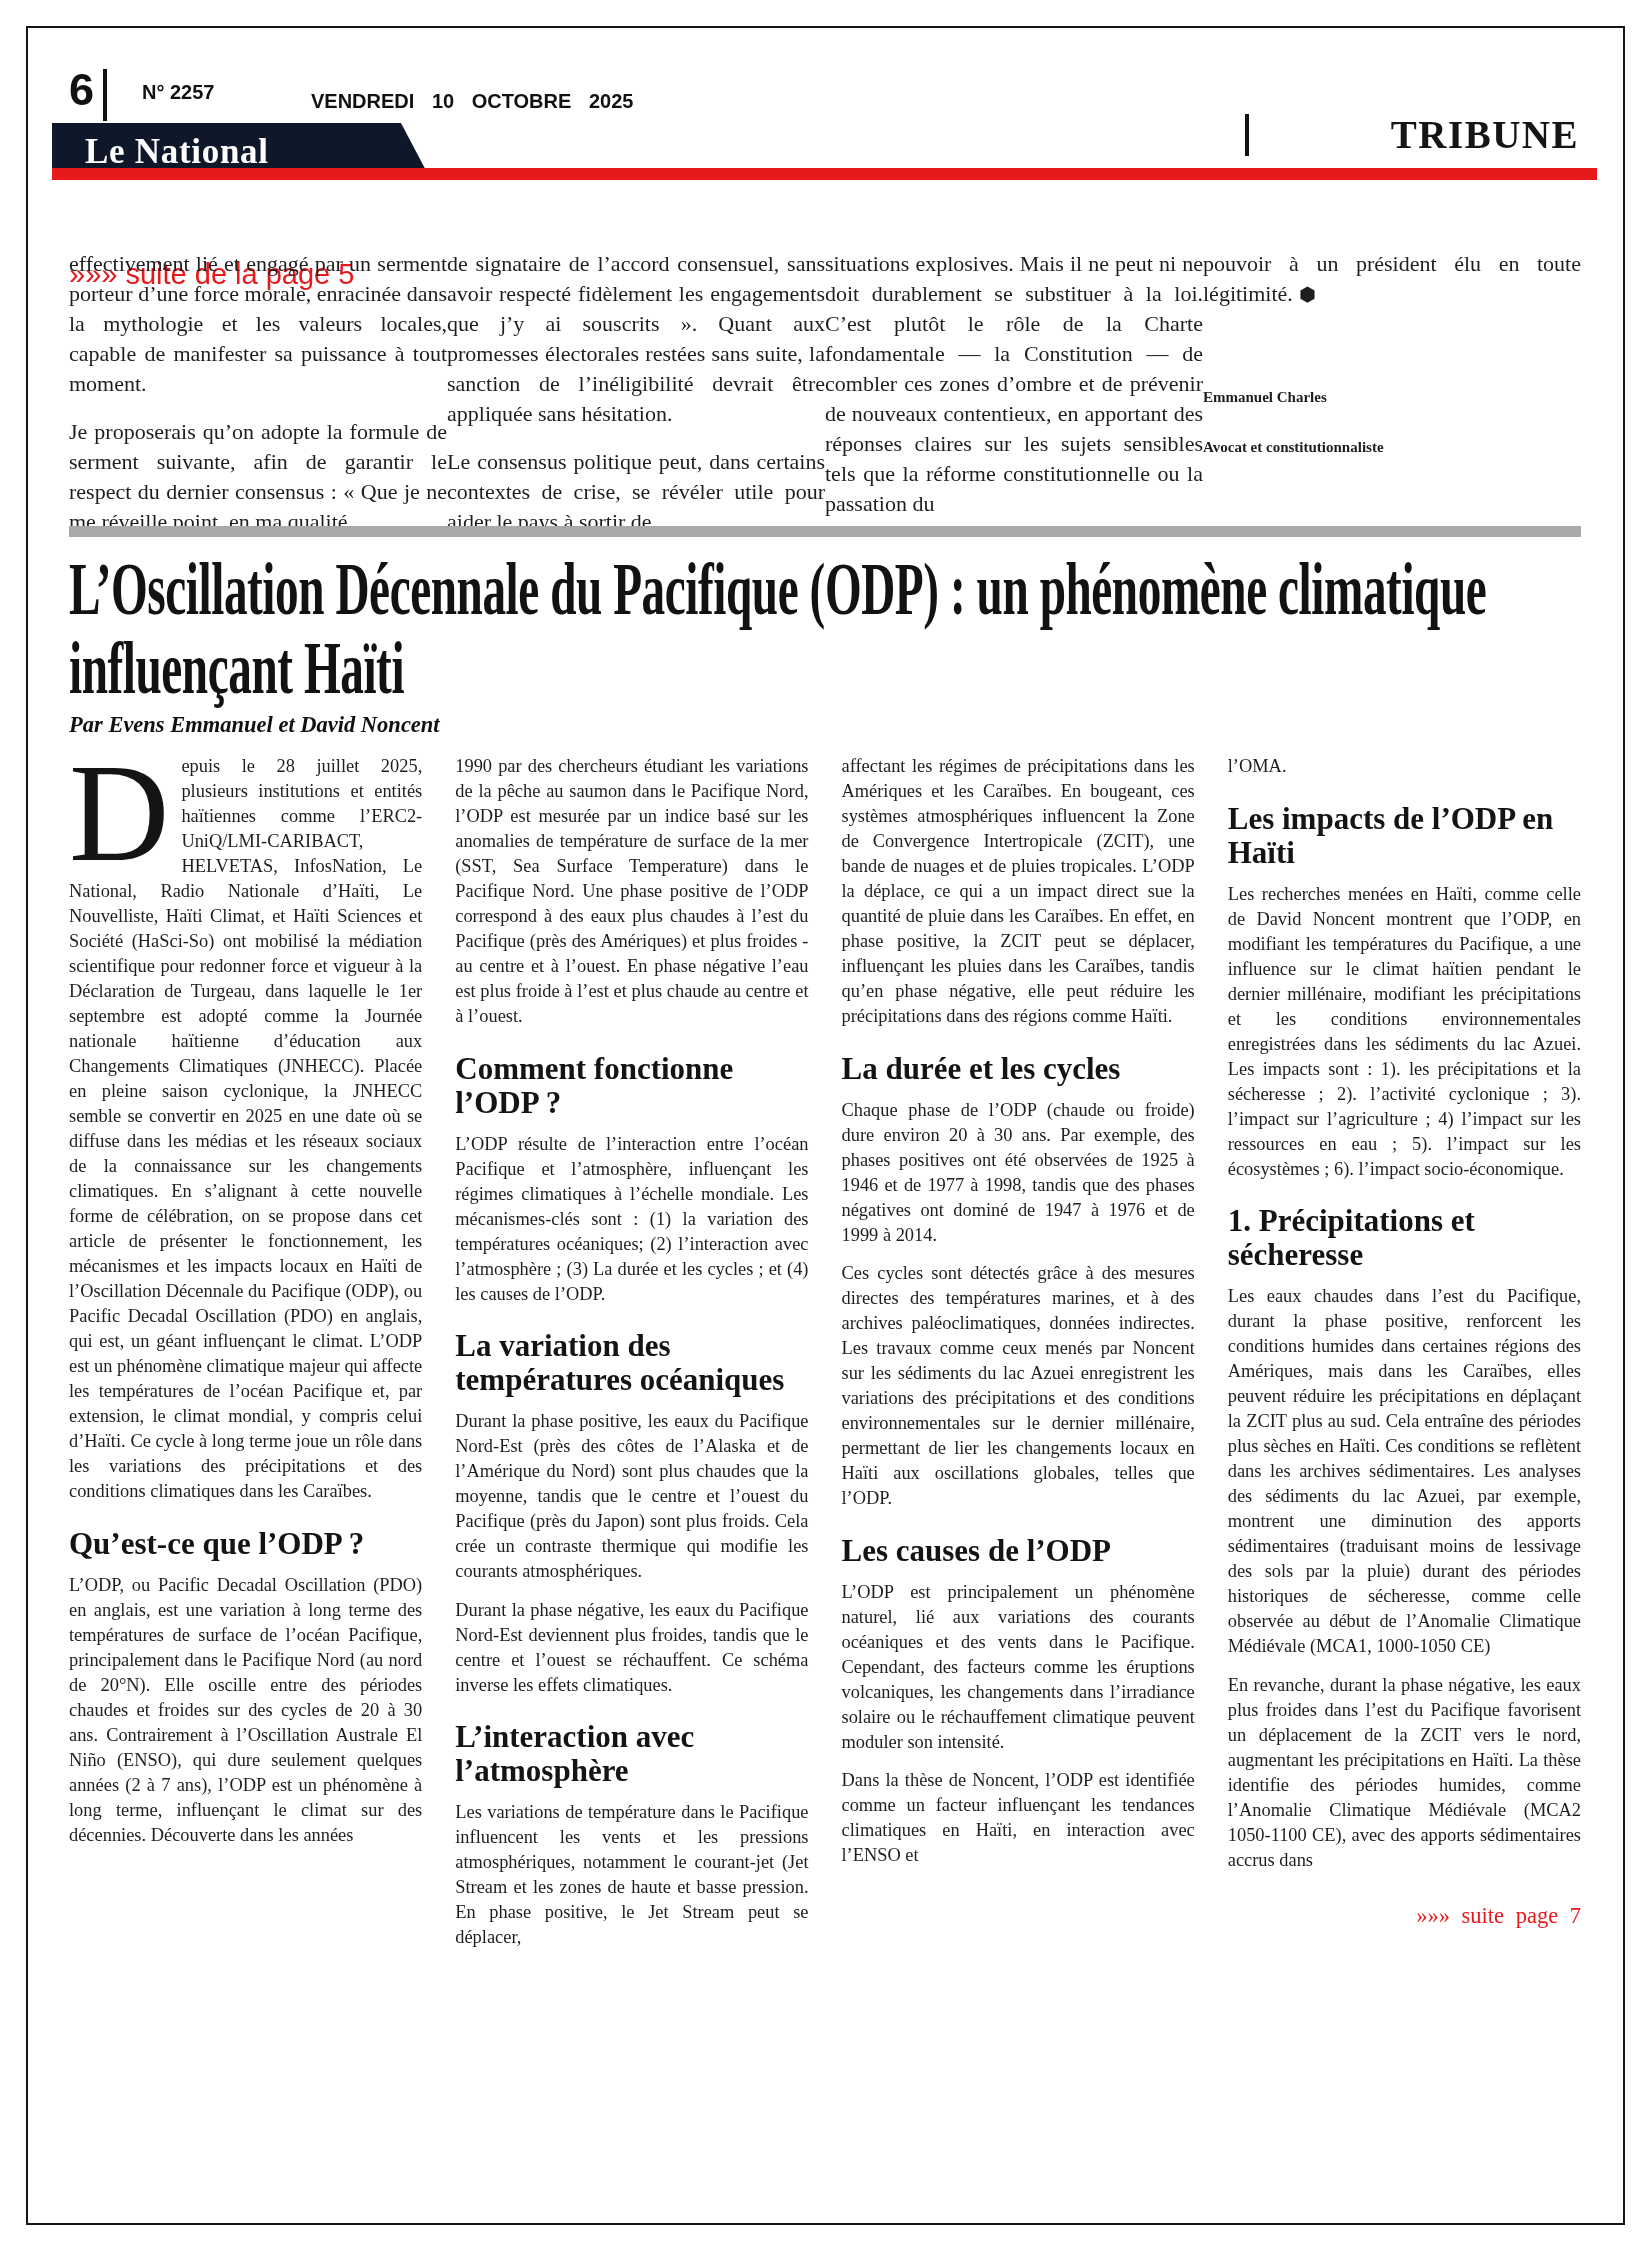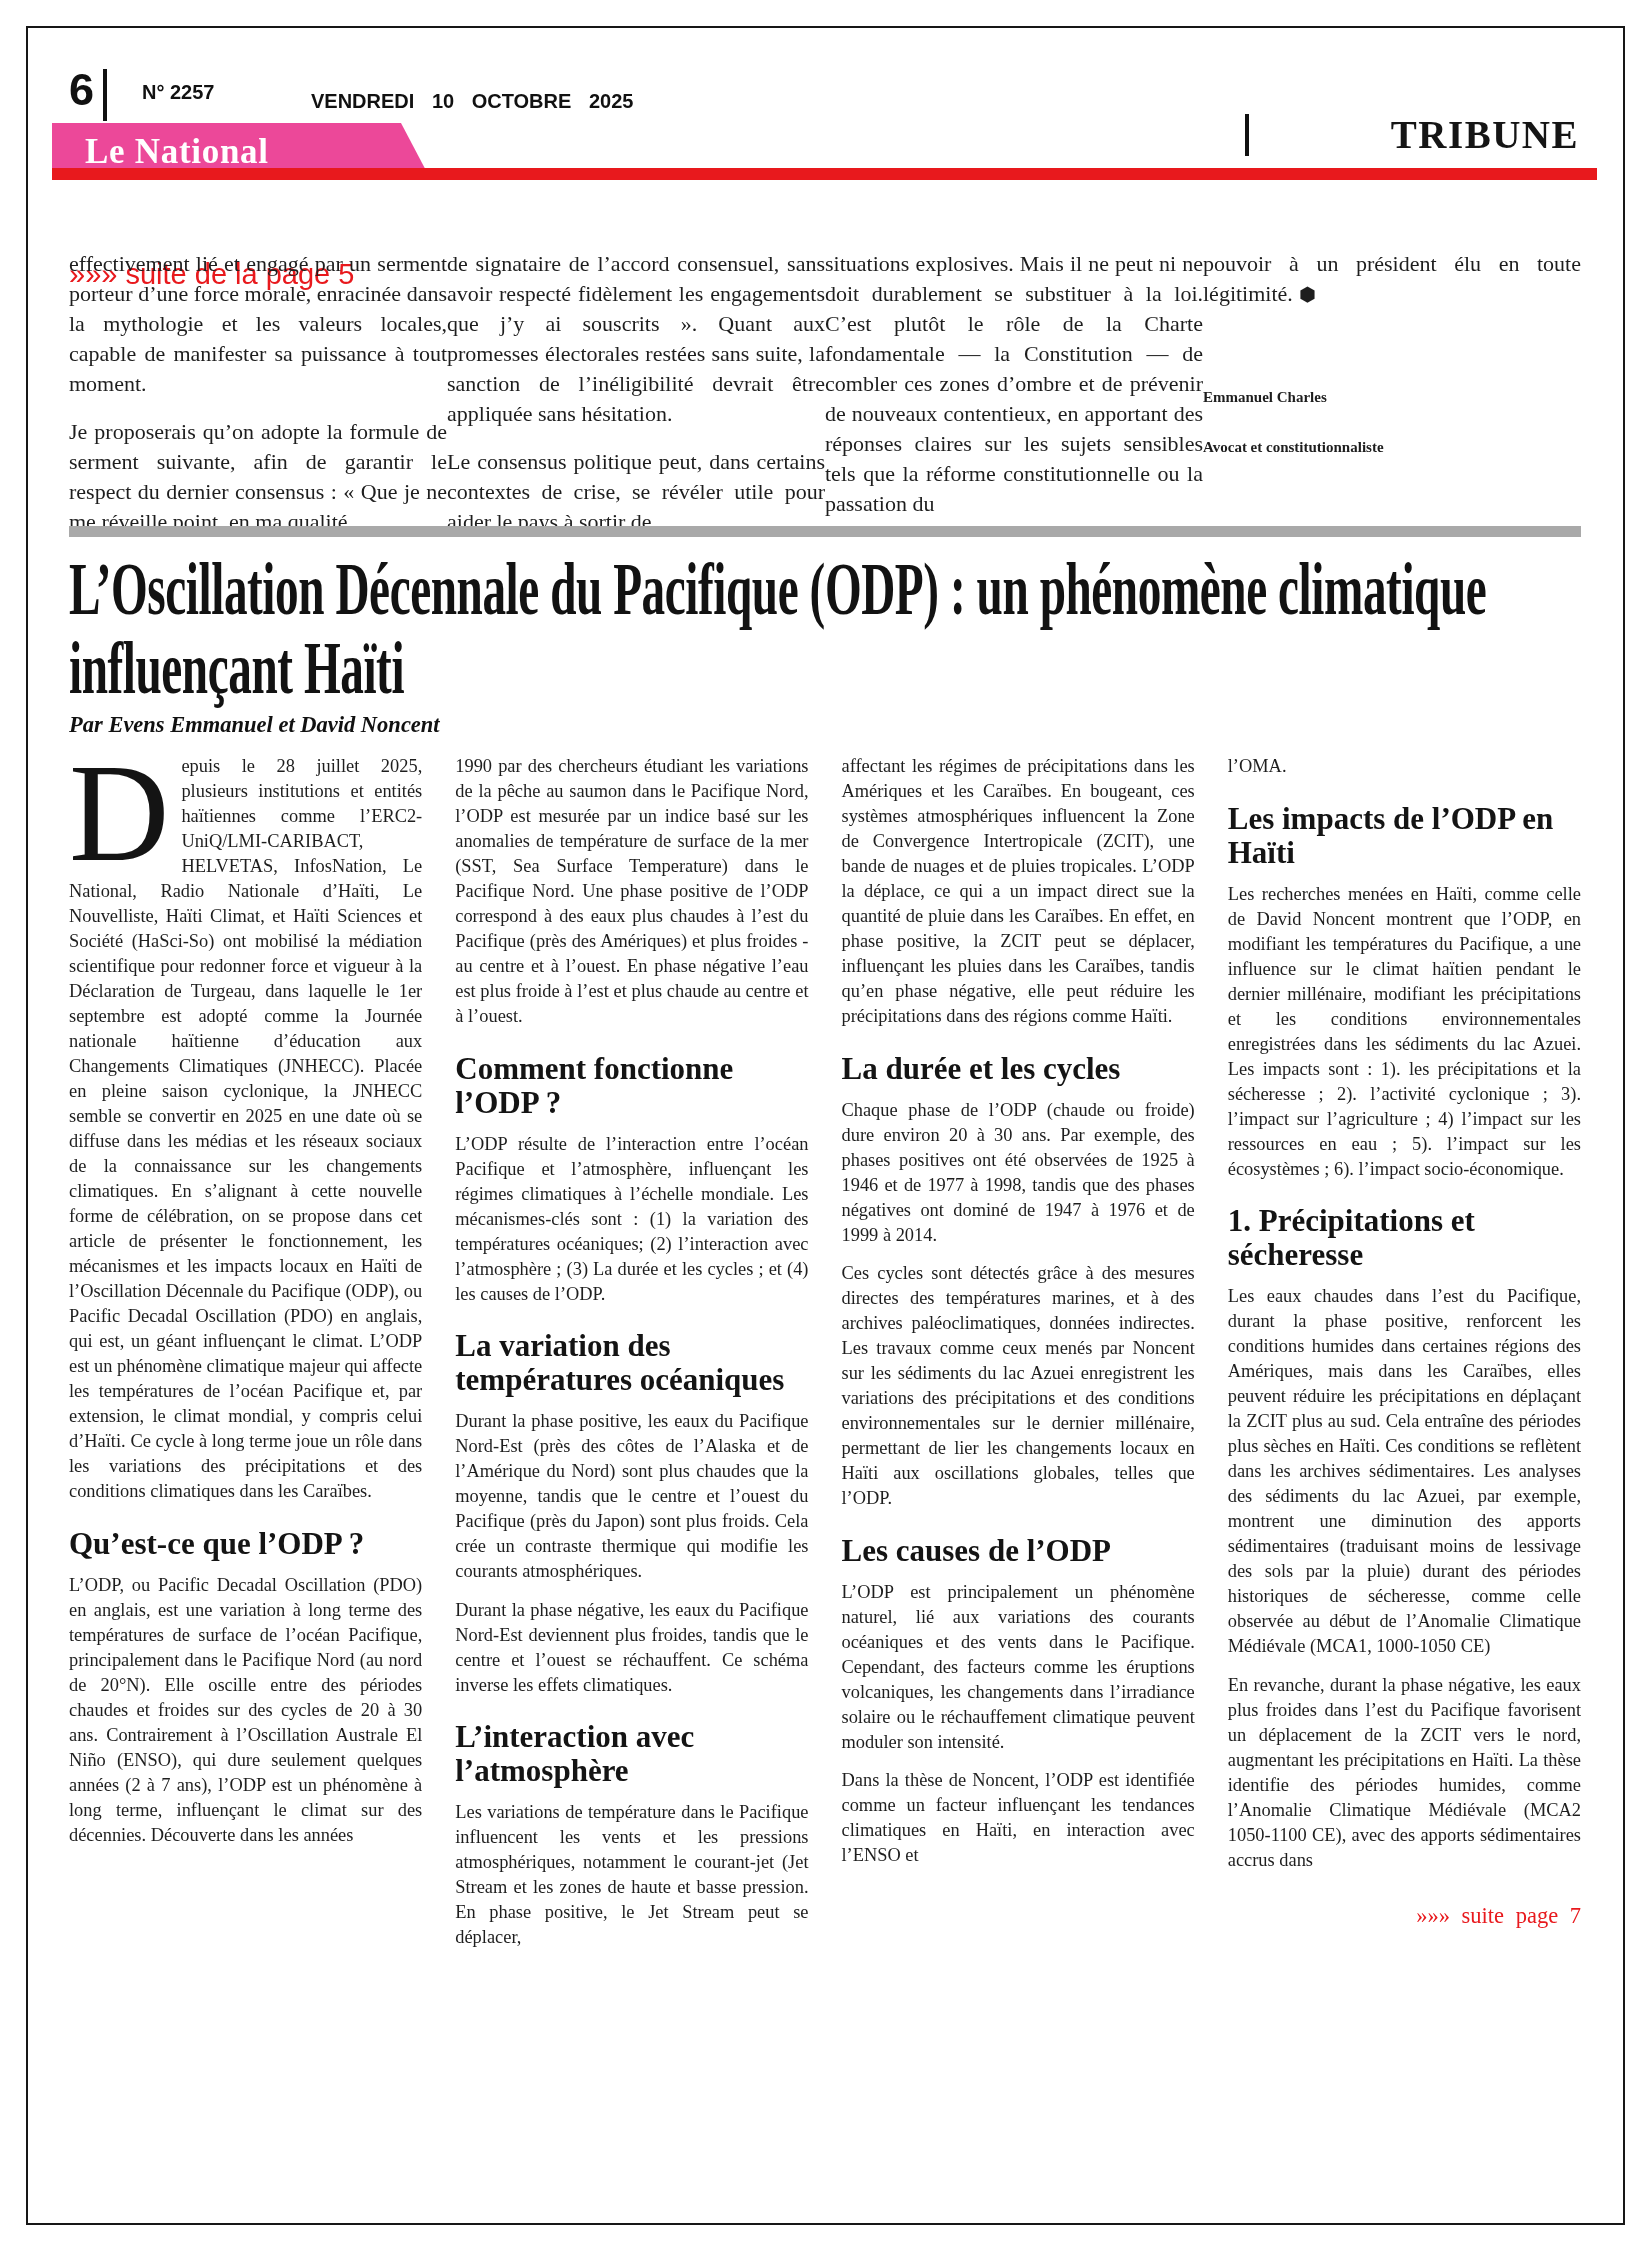--- a/index.html
+++ b/index.html
@@ -59,21 +59,21 @@
 
 <div class="page">
   <div class="frame"></div>
 
   <div class="pagenum-row">
     <span class="pagenum">6</span>
     <span class="pagenum-bar"></span>
   </div>
   <div class="issue">N° 2257</div>
   <div class="date">VENDREDI 10 OCTOBRE 2025</div>
-  <div class="logo" style="background:#ec4899;">
+  <div class="logo" style="background:#0f172a;">
     <div class="logo-inner">Le National</div>
   </div>
   <div class="redstrip" style="background:#e8191d;"></div>
   <div class="section-sep"></div>
   <div class="section-title">TRIBUNE</div>
 
   <div class="suite-top" style="color:#e8191d;">»»» suite de la page  5</div>
 
   <section class="top-article">
     <div class="col">

